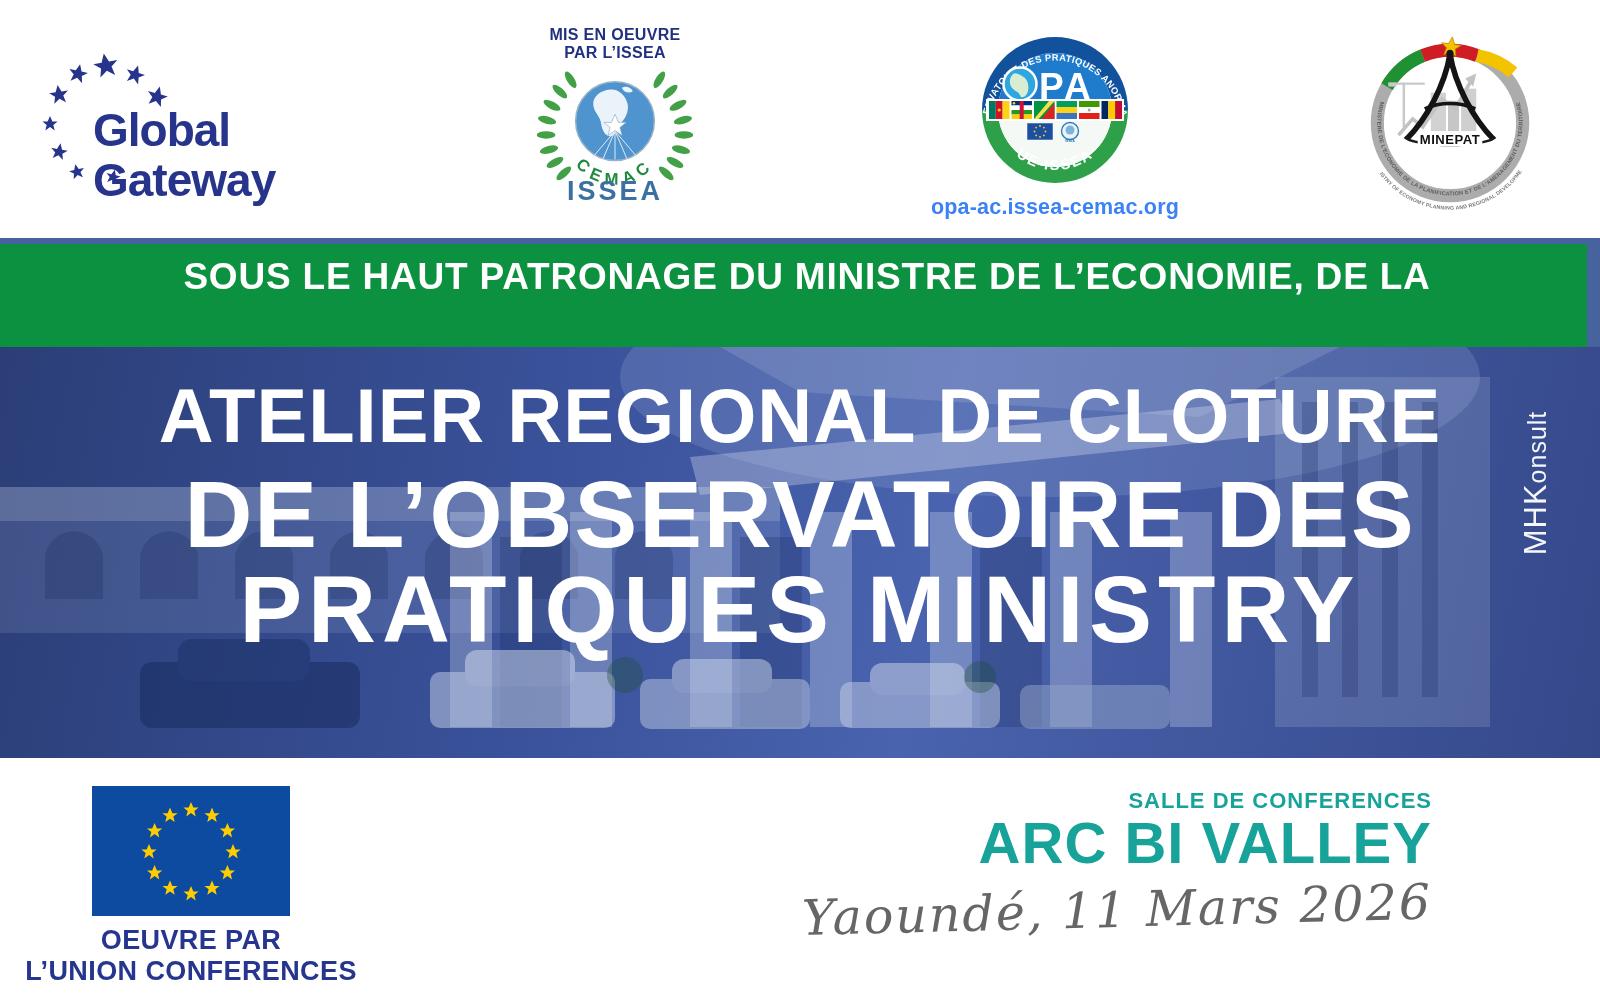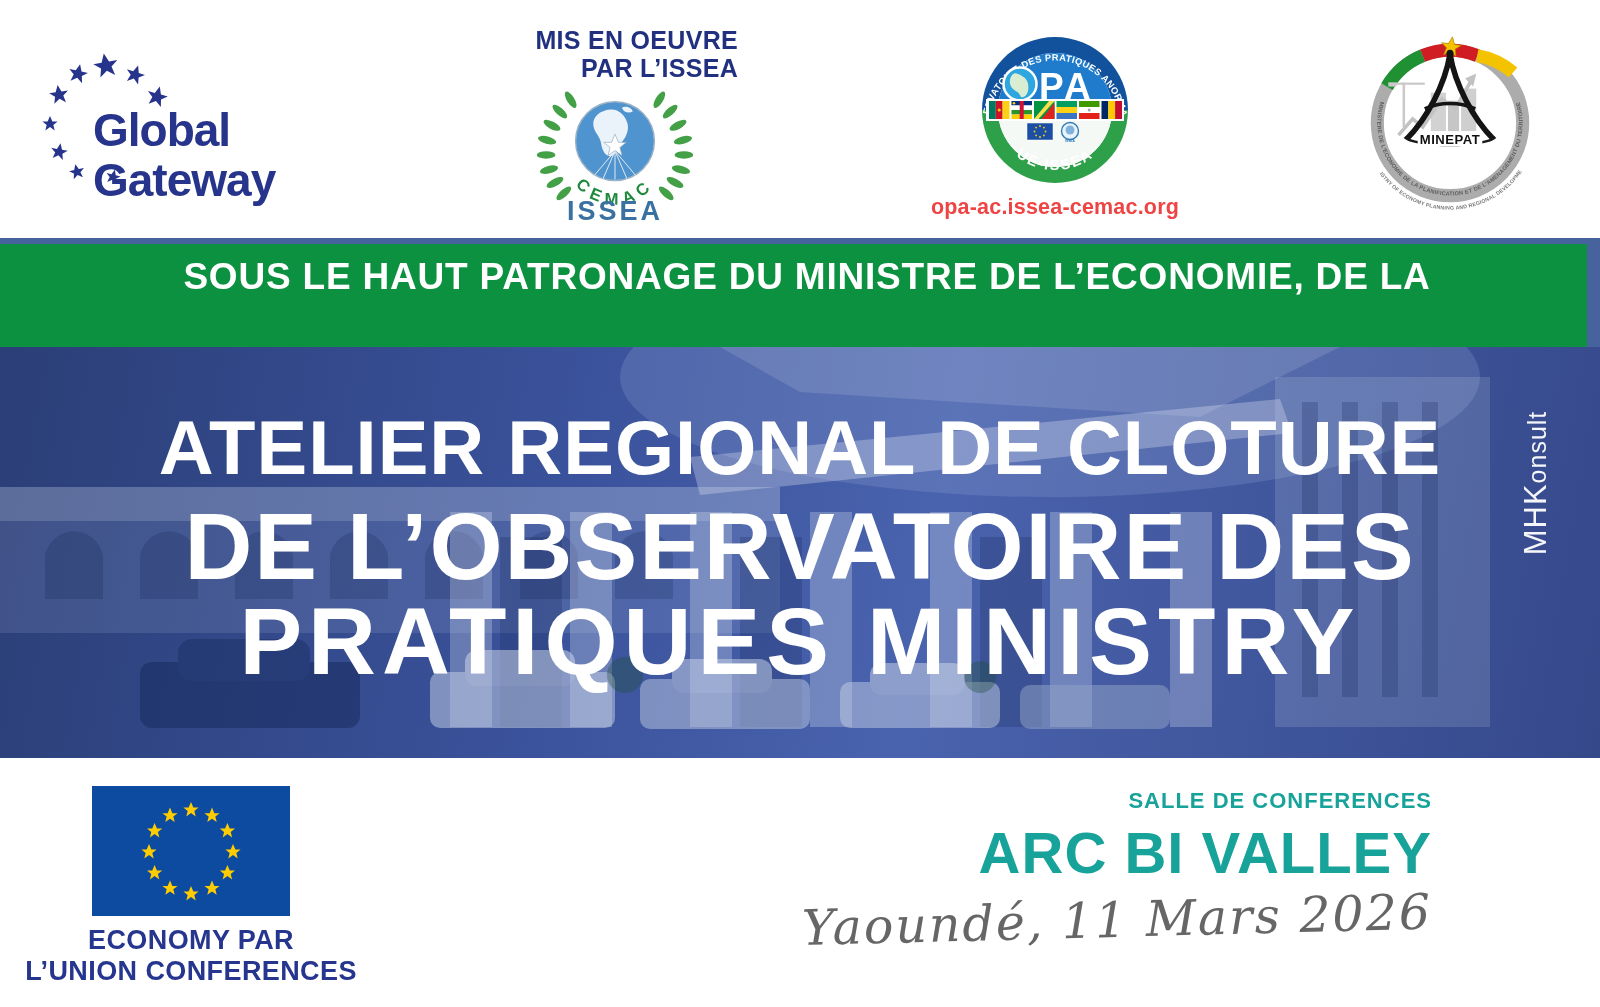--- a/index.html
+++ b/index.html
@@ -5,55 +5,55 @@
   html,body{margin:0;padding:0;background:#fff;}
   body{width:1600px;height:1007px;position:relative;font-family:"Liberation Sans",sans-serif;overflow:hidden;}
   .poster{position:absolute;inset:0;background:#fff;}
 
   
   .header{position:absolute;left:0;top:0;width:1600px;height:238px;background:#fff;}
 
   .gg-logo{position:absolute;left:36px;top:50px;width:300px;height:185px;}
 
   .issea-block{position:absolute;left:492px;top:26px;width:246px;text-align:center;}
-  .issea-caption{font-weight:bold;color:#21317F;font-size:25px;line-height:1.12;letter-spacing:.3px;text-align:right;}
+  .issea-caption{font-weight:bold;color:#21317F;font-size:16px;line-height:1.12;letter-spacing:.3px;}
   .cemac-svg{display:block;margin:2px auto 0;}
   .issea-word{margin-top:-16px;font-weight:bold;font-size:27px;letter-spacing:3px;color:#3A71A0;}
 
   .opa-block{position:absolute;left:905px;top:32px;width:300px;text-align:center;}
-  .opa-url{margin-top:3px;font-weight:bold;font-size:21.5px;color:#ef4444;letter-spacing:.2px;}
+  .opa-url{margin-top:3px;font-weight:bold;font-size:21.5px;color:#3b82f6;letter-spacing:.2px;}
 
   .minepat-block{position:absolute;left:1340px;top:22px;width:220px;height:212px;}
 
   
   .band{position:absolute;left:0;top:238px;width:1600px;height:109px;background:#0C9140;border-top:6px solid #47639E;box-sizing:border-box;padding-left:14px;}
   .band-right-edge{position:absolute;right:0;top:0;width:13px;height:100%;background:#47639E;}
   .band-text{padding-top:11px;text-align:center;color:#fff;font-weight:bold;font-size:37px;line-height:1.2;letter-spacing:.8px;}
 
   
   .hero{position:absolute;left:0;top:347px;width:1600px;height:411px;
         background:linear-gradient(100deg,#2B3E77 0%,#3A529B 35%,#4A63AE 58%,#35488A 100%);overflow:hidden;}
   .hero-photo{position:absolute;left:0;top:0;width:1600px;height:411px;pointer-events:none;}
-  .hero-titles{position:relative;width:1560px;margin:0 auto;padding-top:58px;text-align:center;color:#fff;font-weight:bold;}
+  .hero-titles{position:relative;width:1560px;margin:0 auto;padding-top:26px;text-align:center;color:#fff;font-weight:bold;}
   .t1{font-size:76px;line-height:1.12;letter-spacing:1px;}
   .t2{font-size:94px;line-height:1.0;letter-spacing:2px;margin-top:10px;}
   .t3{font-size:94px;line-height:1.02;letter-spacing:6px;}
   .watermark{position:absolute;top:118px;right:-26px;width:180px;text-align:center;
              transform:rotate(-90deg);color:rgba(255,255,255,.95);white-space:nowrap;}
   .watermark .wm-b{font-size:31px;letter-spacing:1px;}
   .watermark .wm-r{font-size:25px;letter-spacing:1px;}
 
   
   .footer{position:absolute;left:0;top:758px;width:1600px;height:249px;background:#fff;}
   .eu-block{position:absolute;left:24px;top:28px;width:334px;text-align:center;}
   .eu-flag{display:block;margin:0 auto;}
   .eu-caption{margin-top:9px;font-weight:bold;font-size:27px;line-height:1.15;color:#26368F;letter-spacing:.4px;}
   .venue-block{position:absolute;right:168px;top:30px;width:640px;text-align:right;}
   .venue-1{color:#17A39A;font-weight:bold;font-size:22px;letter-spacing:1px;}
-  .venue-2{color:#17A39A;font-weight:bold;font-size:58px;letter-spacing:1px;line-height:1.0;margin-top:10px;}
+  .venue-2{color:#17A39A;font-weight:bold;font-size:58px;letter-spacing:1px;line-height:1.0;margin-top:0;}
   .venue-3{color:#666;font-family:"DejaVu Serif",serif;font-style:italic;font-size:49px;margin-top:10px;transform:rotate(-1.5deg);letter-spacing:2px;}
 </style>
 </head>
 <body>
 
 <div class="poster">
 
   <div class="header">
 
     <svg class="gg-logo" viewBox="0 0 300 185">
@@ -324,21 +324,21 @@
             <use href="#st-eu" transform="translate(120,102.4)"></use>
           <use href="#st-eu" transform="translate(99,108)"></use>
             <use href="#st-eu" transform="translate(78,102.4)"></use>
           <use href="#st-eu" transform="translate(62.6,87)"></use>
             <use href="#st-eu" transform="translate(57,66)"></use>
           <use href="#st-eu" transform="translate(62.6,45)"></use>
             <use href="#st-eu" transform="translate(78,29.6)"></use>
         </g>
       </svg>
       <div class="eu-caption">
-        <div>ECONOMY PAR</div>
+        <div>OEUVRE PAR</div>
         <div>L’UNION CONFERENCES</div>
       </div>
     </div>
 
     <div class="venue-block">
       <div class="venue-1">SALLE DE CONFERENCES</div>
       <div class="venue-2">ARC BI VALLEY</div>
       <div class="venue-3">Yaoundé, 11 Mars 2026</div>
     </div>
   </div>

